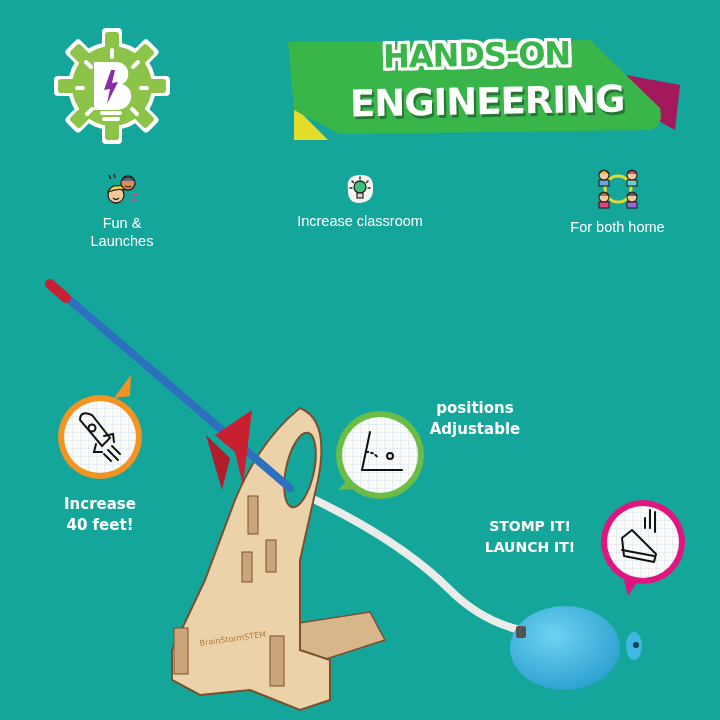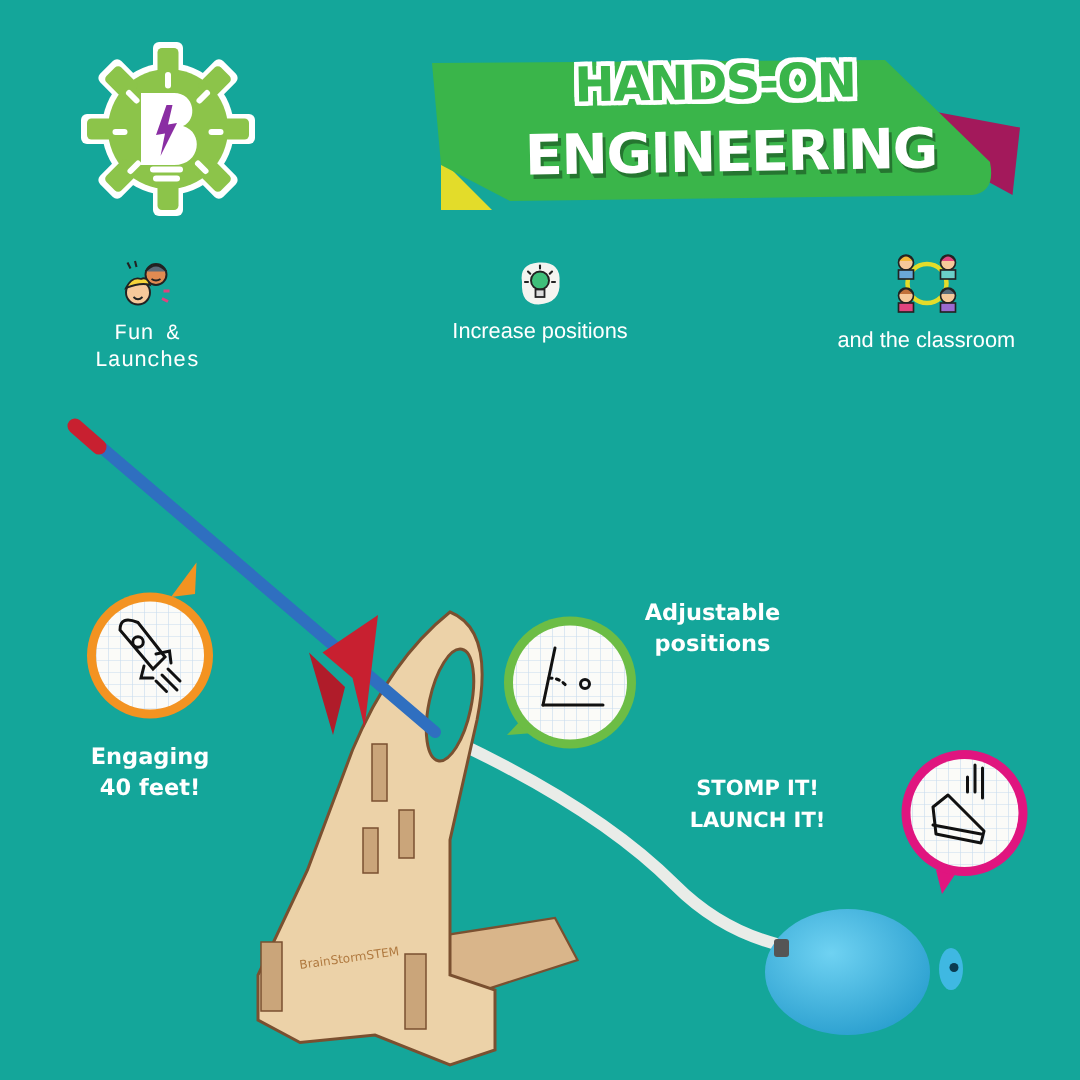--- a/index.html
+++ b/index.html
@@ -28,36 +28,36 @@
     .banner-line1 { left: 103px; top: 6px; font-size: 32px; color: #3ab54a;
       -webkit-text-stroke: 0; text-shadow:
         -3px -3px 0 #fff, 3px -3px 0 #fff, -3px 3px 0 #fff, 3px 3px 0 #fff,
         0 -3px 0 #fff, 0 3px 0 #fff, -3px 0 0 #fff, 3px 0 0 #fff; }
     .banner-line2 { left: 70px; top: 50px; font-size: 37px;
       text-shadow: 2px 3px 0 rgba(0,0,0,0.35); }
 
     
     .feature { text-align: center; font-size: 14.5px; line-height: 18px; }
     .feature .ico { display: block; margin: 0 auto 6px auto; }
-    .feature-1 { left: 48px; top: 172px; width: 100px; font-family: Liberation Mono, monospace; }
+    .feature-1 { left: 72px; top: 172px; width: 100px; }
     .feature-2 { left: 285px; top: 172px; width: 150px; }
     .feature-3 { left: 530px; top: 166px; width: 175px; }
 
     
     .callout-label {
       font-family: "DejaVu Sans", sans-serif;
       font-weight: bold;
       font-size: 15px;
       line-height: 21px;
       text-align: center;
       color: #fff;
     }
     .launch-label { left: 40px; top: 494px; width: 120px; }
     .adjust-label { left: 415px; top: 398px; width: 120px; }
-    .stomp-label { left: 445px; top: 516px; width: 120px; font-size: 14px; }
+    .stomp-label { left: 470px; top: 516px; width: 120px; font-size: 14px; }
 
     .product { left: 0; top: 0; width: 720px; height: 720px; pointer-events: none; }
   </style>
 </head>
 <body>
 
 <div class="abs logo">
   <svg width="120" height="120" viewBox="0 0 120 120">
     <g transform="translate(60,60)">
       <g fill="#ffffff">
@@ -136,42 +136,42 @@
     <circle cx="17" cy="15" r="6" fill="#3fbf7a" stroke="#222" stroke-width="1.3"></circle>
     <rect x="14" y="21" width="6" height="5" fill="#ddd" stroke="#222" stroke-width="1.2"></rect>
     <g stroke="#222" stroke-width="1.4" stroke-linecap="round">
       <line x1="17" y1="5" x2="17" y2="7"></line>
       <line x1="9" y1="9" x2="10.5" y2="10.5"></line>
       <line x1="25" y1="9" x2="23.5" y2="10.5"></line>
       <line x1="7" y1="16" x2="9" y2="16"></line>
       <line x1="27" y1="16" x2="25" y2="16"></line>
     </g>
   </svg>
-  <div>Increase positions</div>
+  <div>Increase classroom</div>
 </div>
 
 <div class="abs feature feature-3">
   <svg class="ico" width="46" height="46" viewBox="0 0 46 46">
     <circle cx="23" cy="23" r="13" fill="none" stroke="#e3dc2a" stroke-width="3"></circle>
     <g stroke="#222" stroke-width="1.1">
       <circle cx="9" cy="9" r="5" fill="#f6c89a"></circle>
         <path d="M4,8 Q9,1 14,8" fill="#f5b83a"></path>
       <rect x="4" y="14" width="10" height="6" fill="#6aa7d8"></rect>
       <circle cx="37" cy="9" r="5" fill="#f6c89a"></circle>
         <path d="M32,8 Q37,1 42,8" fill="#e0457f"></path>
       <rect x="32" y="14" width="10" height="6" fill="#6ad0c8"></rect>
       <circle cx="9" cy="31" r="5" fill="#f6c89a"></circle>
         <path d="M4,30 Q9,23 14,30" fill="#c0703a"></path>
       <rect x="4" y="36" width="10" height="6" fill="#e0457f"></rect>
       <circle cx="37" cy="31" r="5" fill="#f6c89a"></circle>
         <path d="M32,30 Q37,23 42,30" fill="#5a6a78"></path>
       <rect x="32" y="36" width="10" height="6" fill="#9a6ad0"></rect>
     </g>
   </svg>
-  <div>and the classroom</div>
+  <div>For both home</div>
 </div>
 
 <svg class="abs product" viewBox="0 0 720 720">
   <defs>
     <pattern id="grid" width="8" height="8" patternUnits="userSpaceOnUse">
       <rect width="8" height="8" fill="#fbfbf8"></rect>
       <path d="M8,0 L0,0 0,8" fill="none" stroke="#c8dcef" stroke-width="0.8"></path>
     </pattern>
     <radialGradient id="bulbGrad" cx="40%" cy="35%" r="70%">
       <stop offset="0" stop-color="#6fd2f2"></stop>
@@ -238,23 +238,23 @@
       <path d="M622,538 L632,530 L648,546 L656,554 L654,562 L624,556 Z"></path>
       <line x1="622" y1="550" x2="654" y2="556"></line>
       <line x1="650" y1="510" x2="650" y2="528"></line>
       <line x1="655" y1="512" x2="655" y2="532"></line>
       <line x1="645" y1="518" x2="645" y2="528"></line>
     </g>
   </g>
 </svg>
 
 <div class="abs callout-label launch-label">
-  <div>Engaging</div>
+  <div>Increase</div>
   <div>40 feet!</div>
 </div>
 <div class="abs callout-label adjust-label">
+  <div>positions</div>
   <div>Adjustable</div>
-  <div>positions</div>
 </div>
 <div class="abs callout-label stomp-label">
   <div>STOMP IT!</div>
   <div>LAUNCH IT!</div>
 </div>
 
 </body></html>

